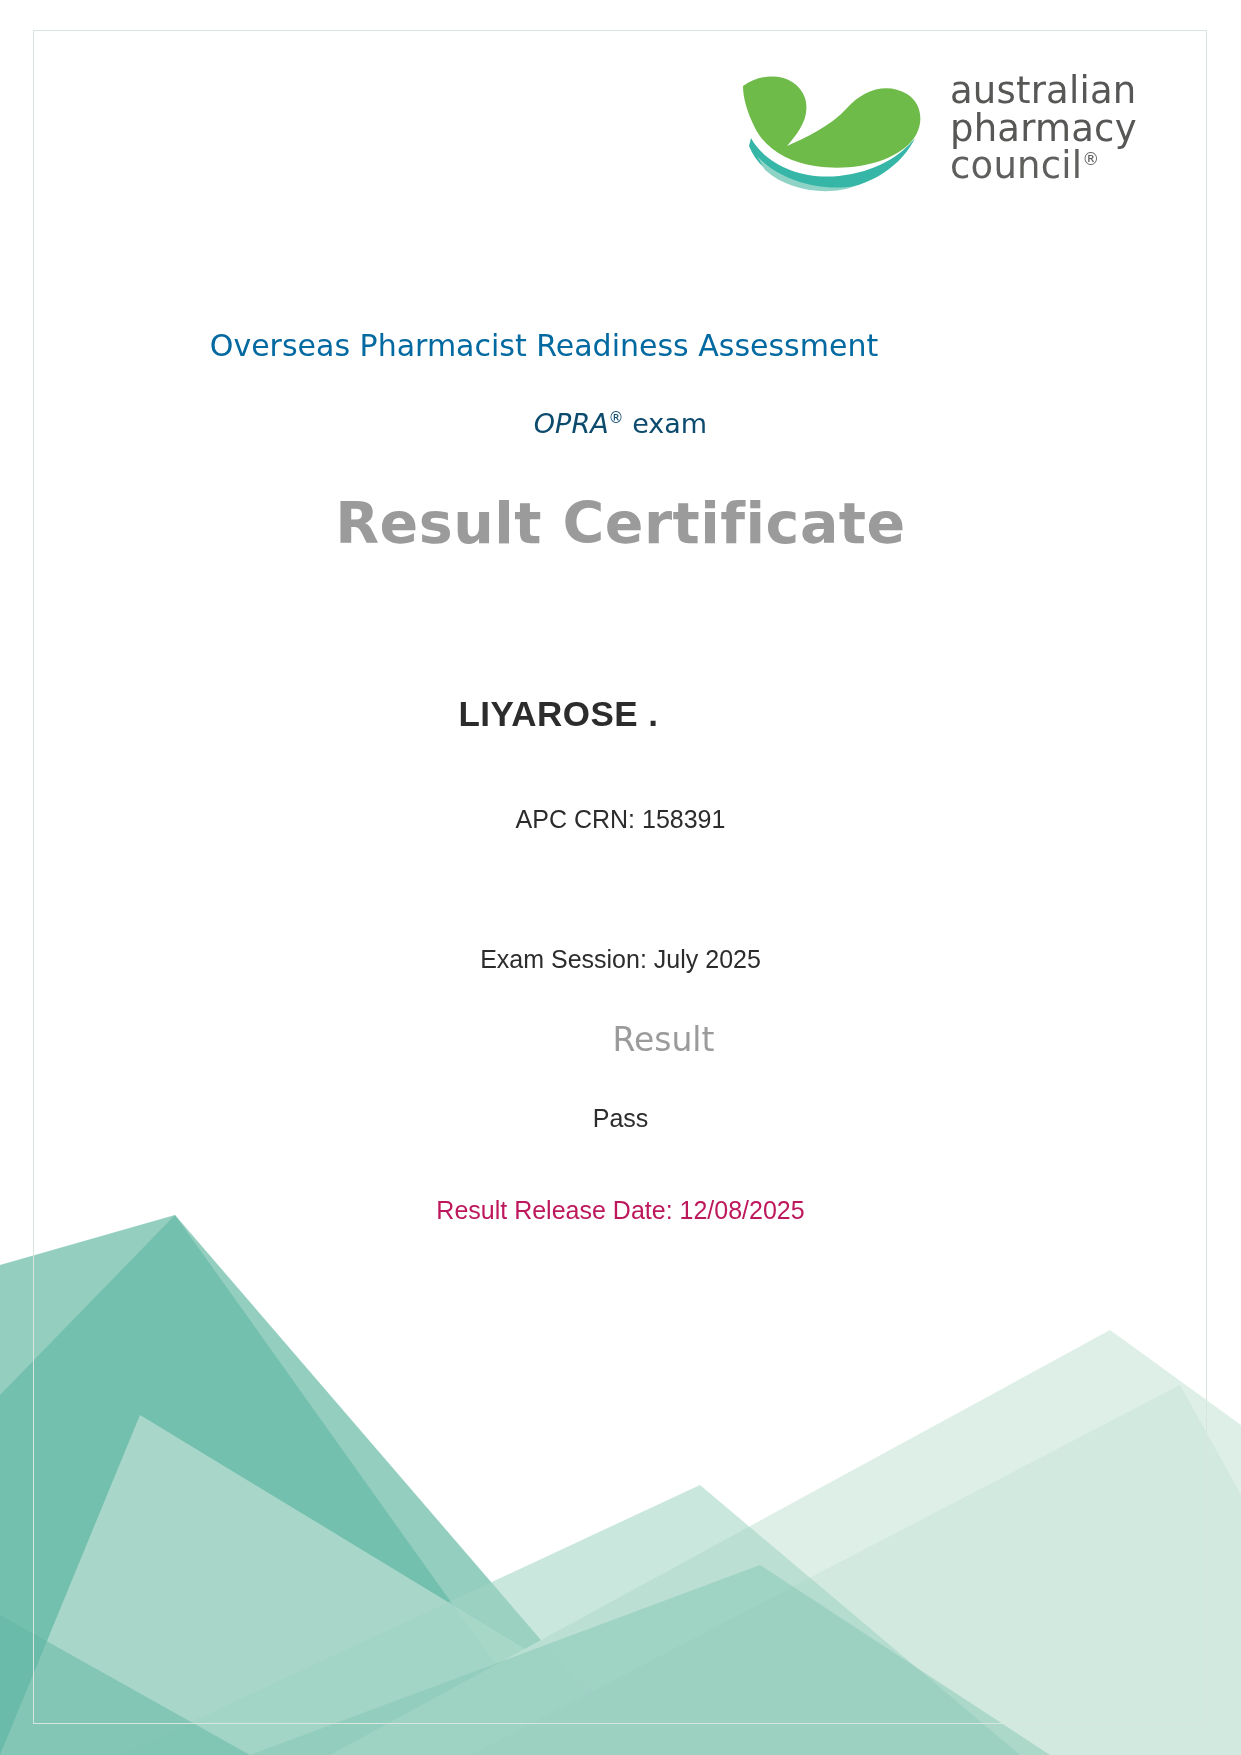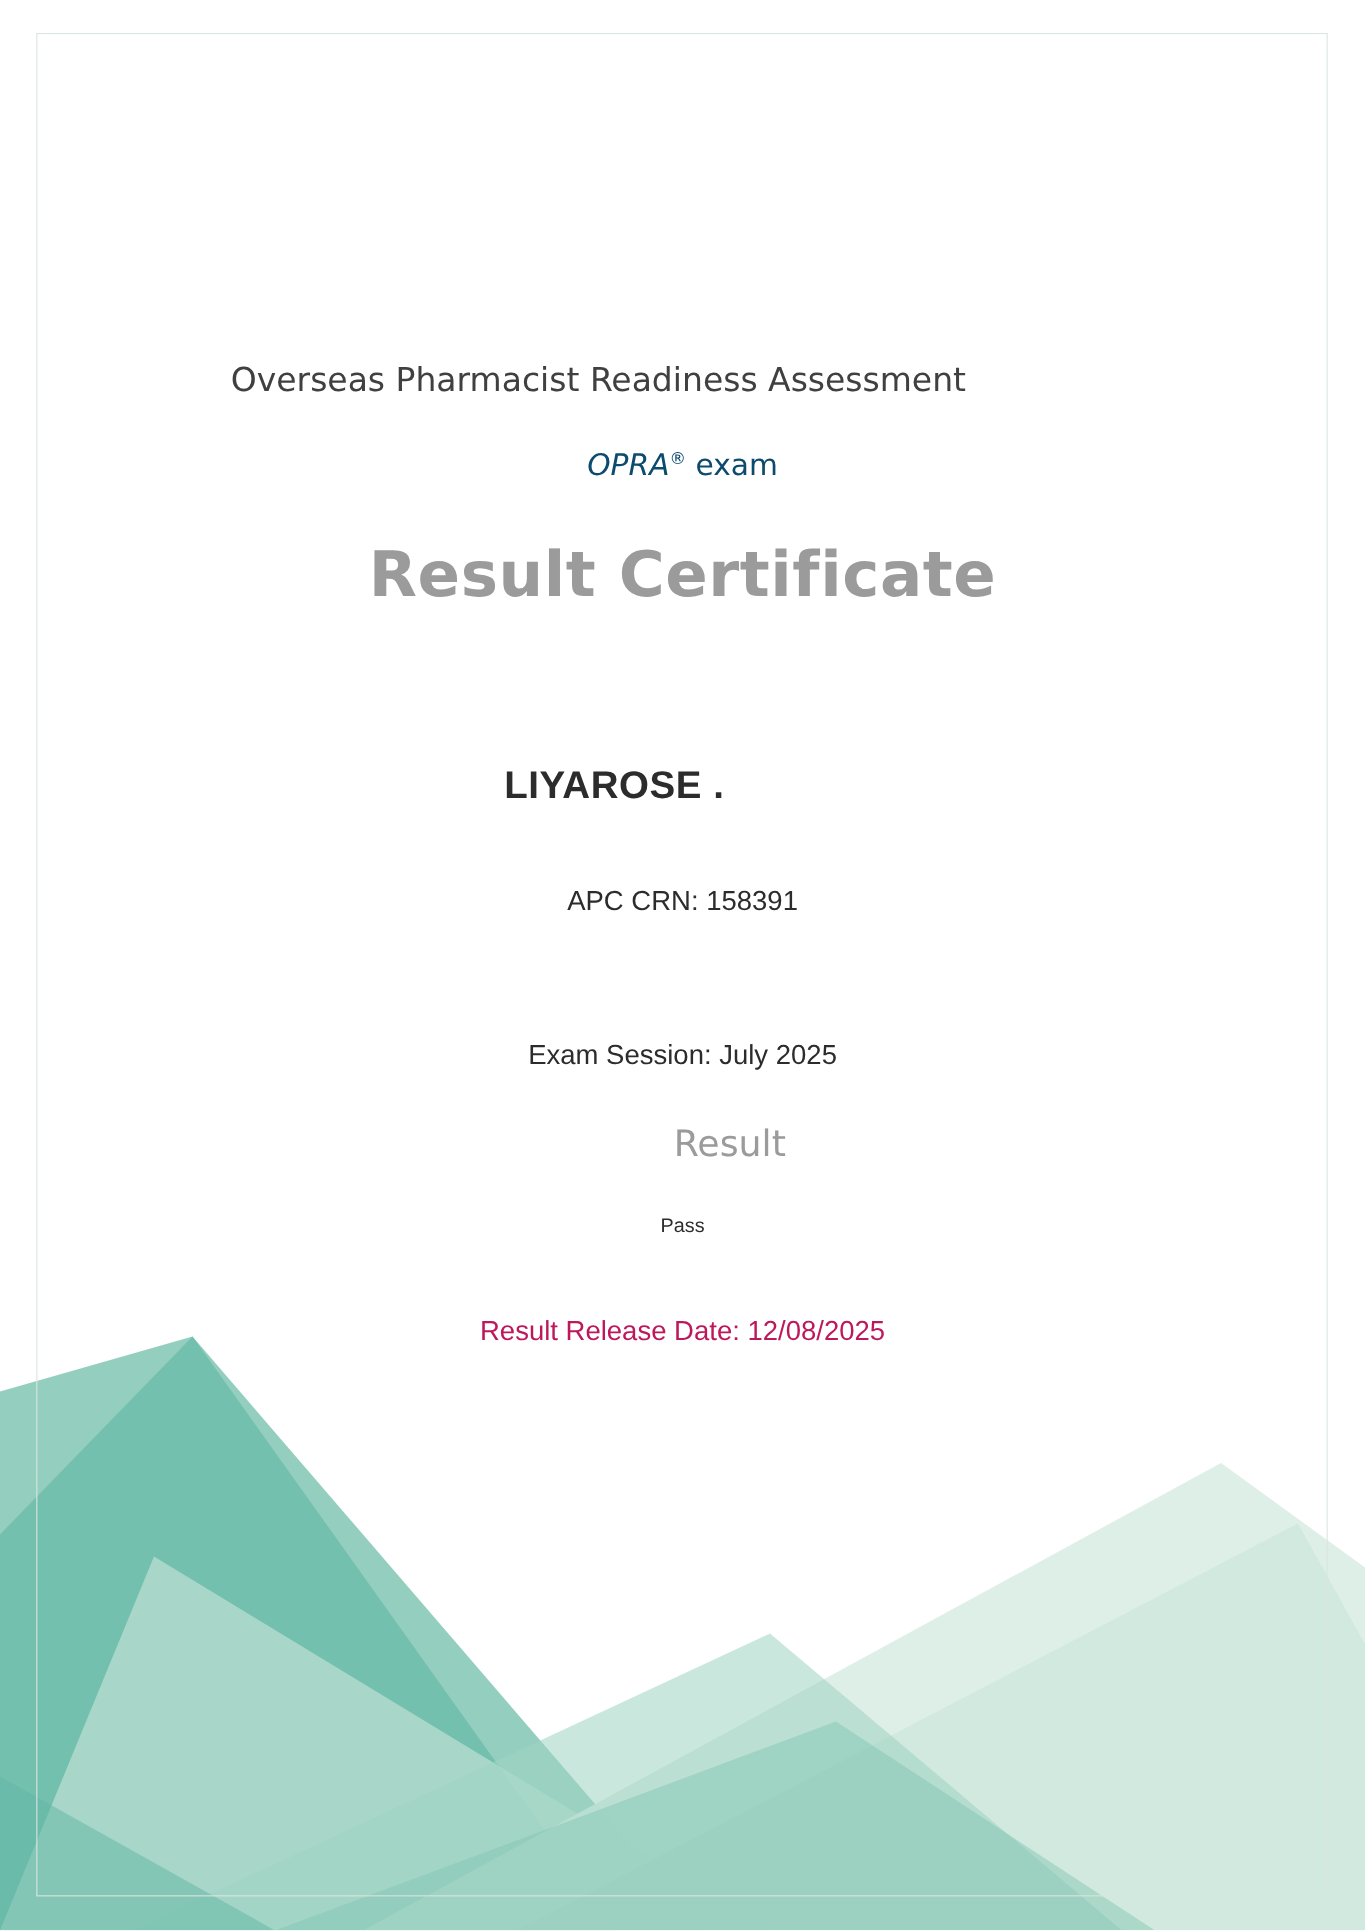--- a/index.html
+++ b/index.html
@@ -80,21 +80,21 @@
     top: 0;
     width: 1241px;
     text-align: center;
   }
 
   .line-assessment {
     position: absolute;
     top: 328px;
     width: 1088px;
     font-size: 30px;
-    color: #404040;
+    color: #0369a1;
     font-weight: 400;
   }
   .line-opra {
     position: absolute;
     top: 408px;
     width: 1241px;
     font-size: 27px;
     color: #0c4a6e;
   }
   .line-opra .opra-italic {
@@ -153,21 +153,21 @@
     color: #9b9b9b;
     font-weight: 400;
     margin-left: 43px;
   }
 
   .result-value {
     position: absolute;
     top: 1104px;
     width: 1241px;
     font-family: "Liberation Sans", sans-serif;
-    font-size: 18px;
+    font-size: 25px;
     color: #2c2c2c;
   }
 
   .release-date {
     position: absolute;
     top: 1196px;
     width: 1241px;
     font-family: "Liberation Sans", sans-serif;
     font-size: 25px;
     color: #be185d;
@@ -197,20 +197,34 @@
       <polygon points="0,660 0,300 175,120 560,660" fill="#69bba9" opacity="0.75"></polygon>
       <polygon points="0,660 140,320 700,660" fill="#b9dfd2" opacity="0.75"></polygon>
       <polygon points="330,660 1110,235 1241,330 1241,660" fill="#dceee6" opacity="0.95"></polygon>
       <polygon points="470,660 1180,290 1241,400 1241,660" fill="#cfe8dd" opacity="0.9"></polygon>
       <polygon points="120,660 700,390 1020,660" fill="#9ed3c3" opacity="0.55"></polygon>
       <polygon points="250,660 760,470 1050,660" fill="#7ec4b2" opacity="0.45"></polygon>
       <polygon points="0,660 0,520 250,660" fill="#5fb6a4" opacity="0.5"></polygon>
     </svg>
   </div>
 
+  <div class="logo">
+    <div class="logo-mark">
+      <svg width="200" height="130" viewBox="0 0 200 130" xmlns="http://www.w3.org/2000/svg">
+        <path d="M8 18 C 30 2, 62 6, 70 30 C 76 50, 62 66, 52 78 C 70 70, 96 58, 112 40 C 128 22, 152 14, 172 26 C 188 36, 190 58, 176 74 C 158 94, 118 104, 80 98 C 52 94, 30 80, 20 60 C 12 44, 8 30, 8 18 Z" fill="#6fbb4a"></path>
+        <path d="M16 70 C 30 96, 66 112, 104 108 C 140 104, 166 88, 180 70 C 168 96, 136 120, 96 122 C 56 124, 24 104, 14 78 Z" fill="#35b6a6"></path>
+        <path d="M22 88 C 44 112, 84 124, 120 118 C 96 128, 54 124, 30 102 Z" fill="#8fd3c7"></path>
+      </svg>
+    </div>
+    <div class="logo-text">
+      <div class="logo-line">australian</div>
+      <div class="logo-line">pharmacy</div>
+      <div class="logo-line council"><span>council</span><span class="logo-reg">®</span></div>
+    </div>
+  </div>
 
   <div class="content">
 
     <div class="line-assessment">Overseas Pharmacist Readiness Assessment</div>
 
     <div class="line-opra">
       <span class="opra-italic">OPRA</span><span class="sup">®</span><span> exam</span>
     </div>
 
     <div class="title-result-certificate">Result Certificate</div>

